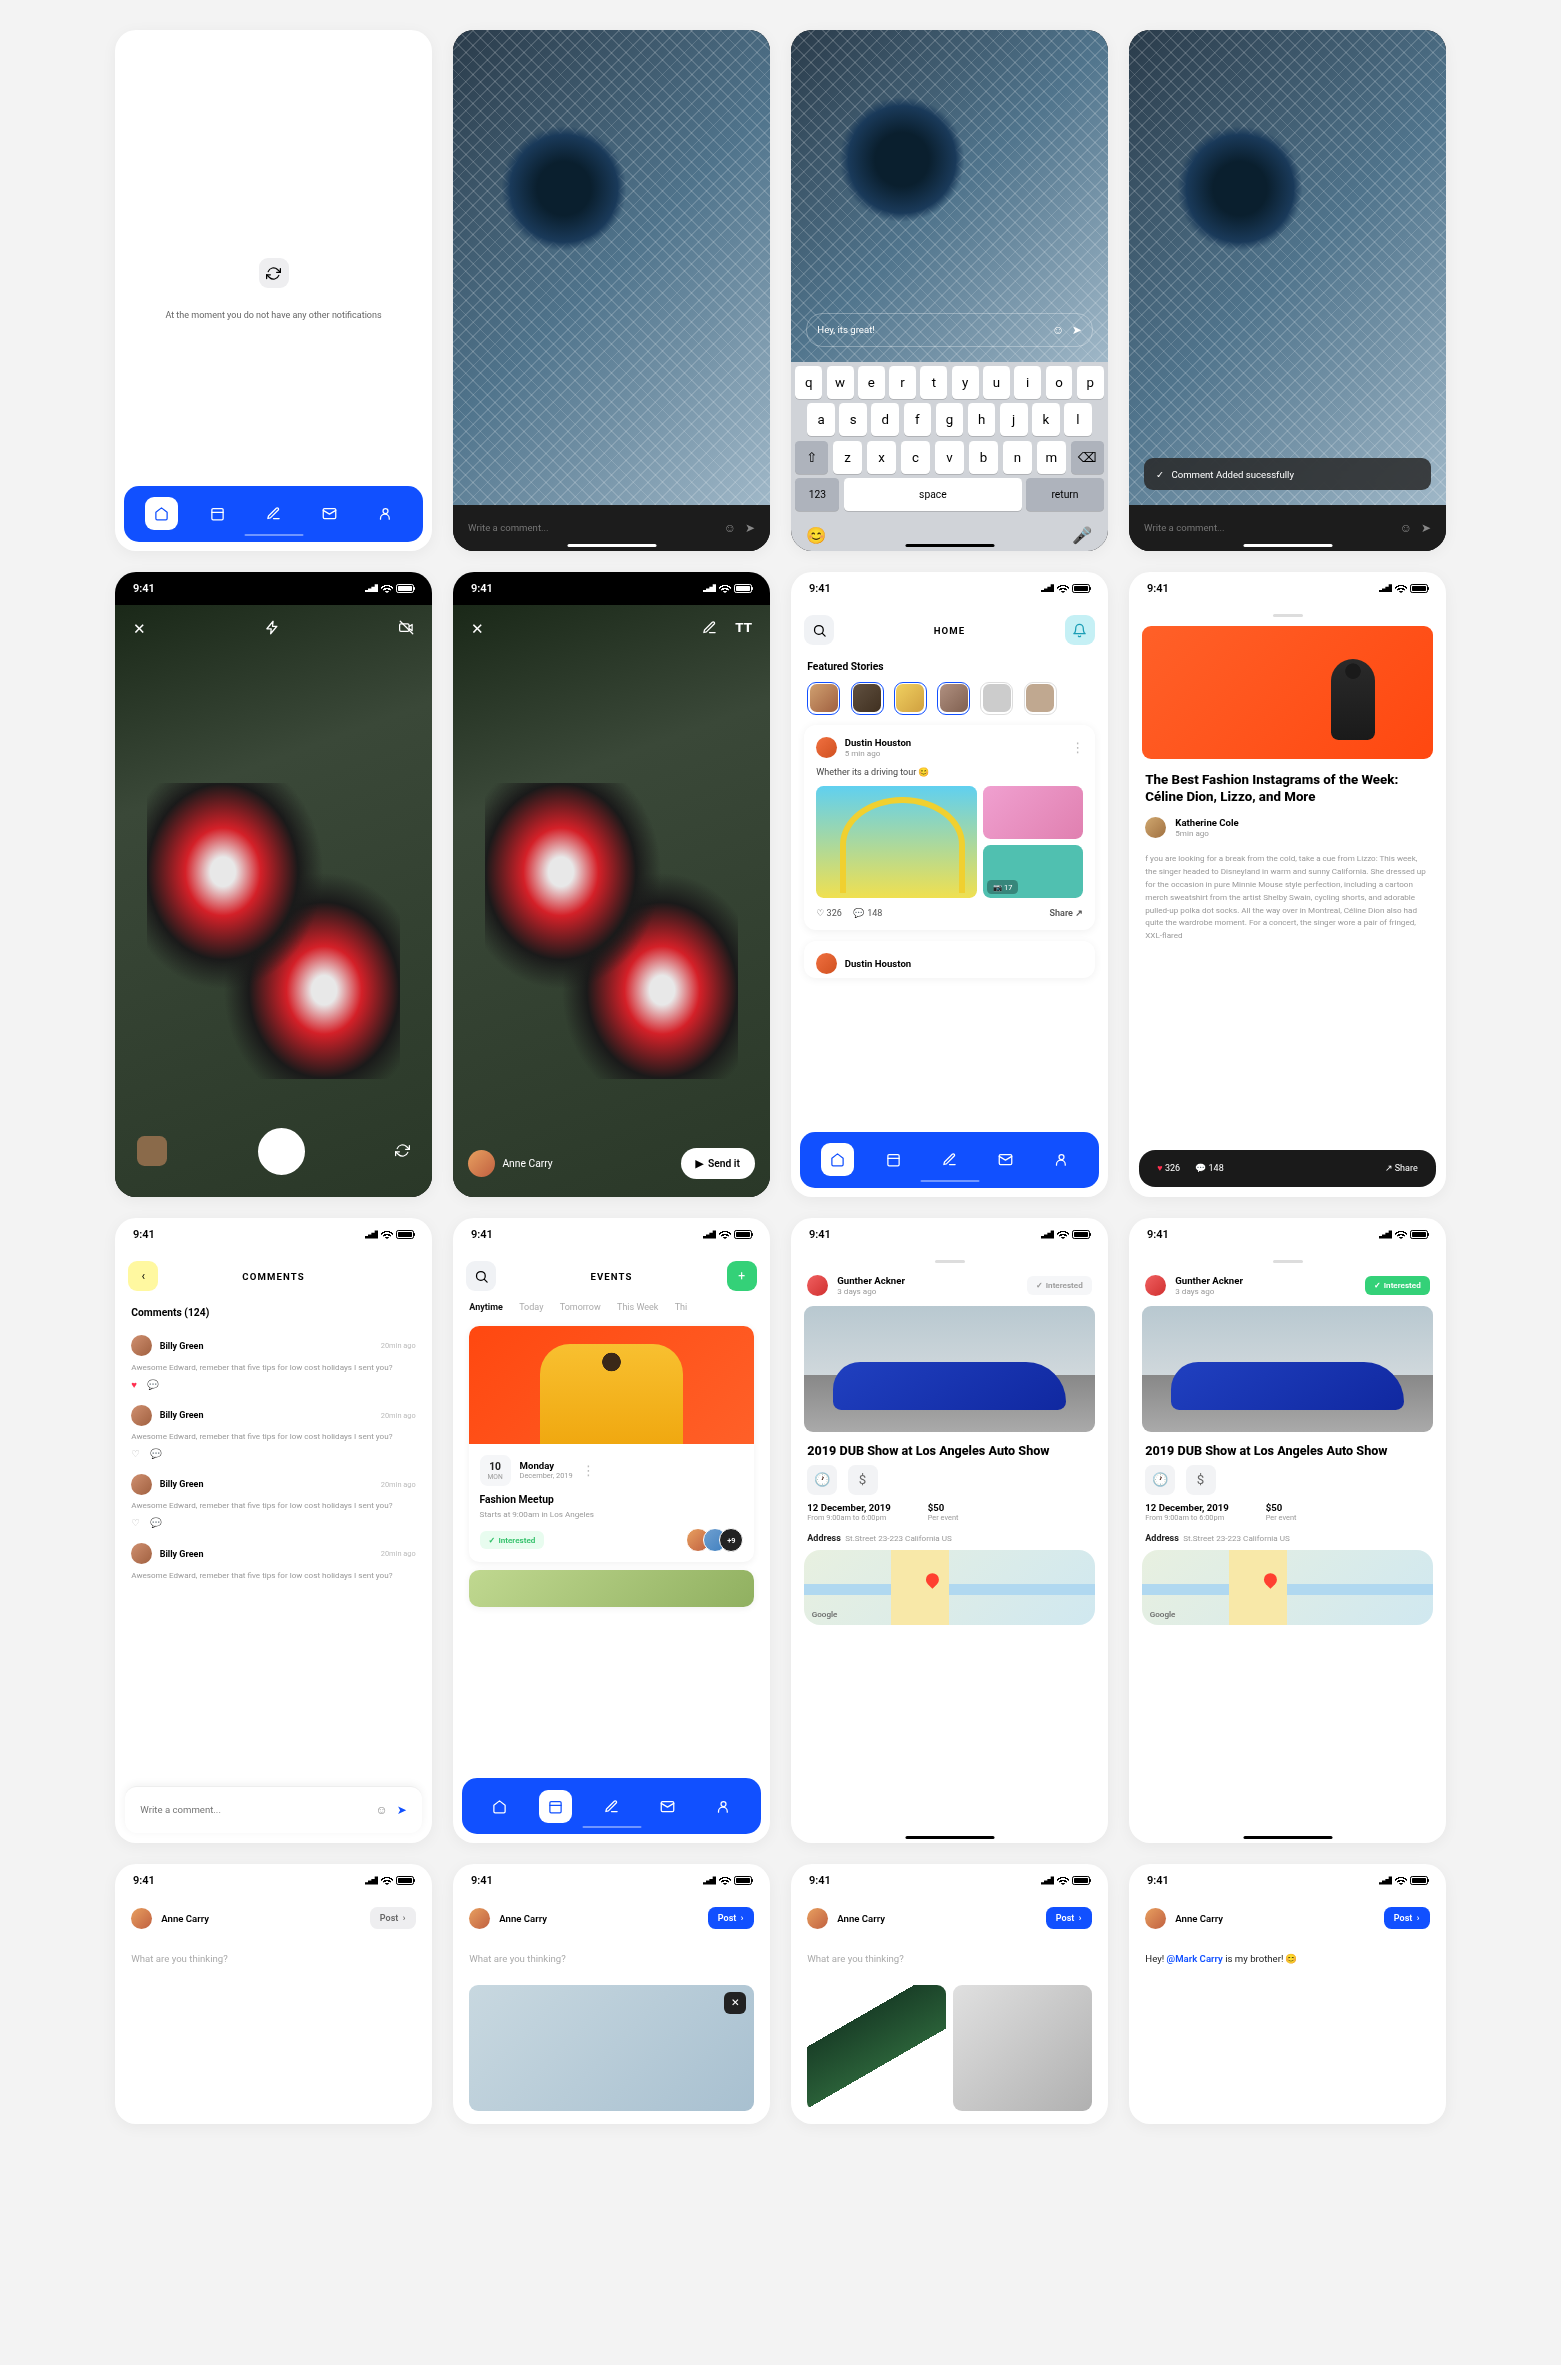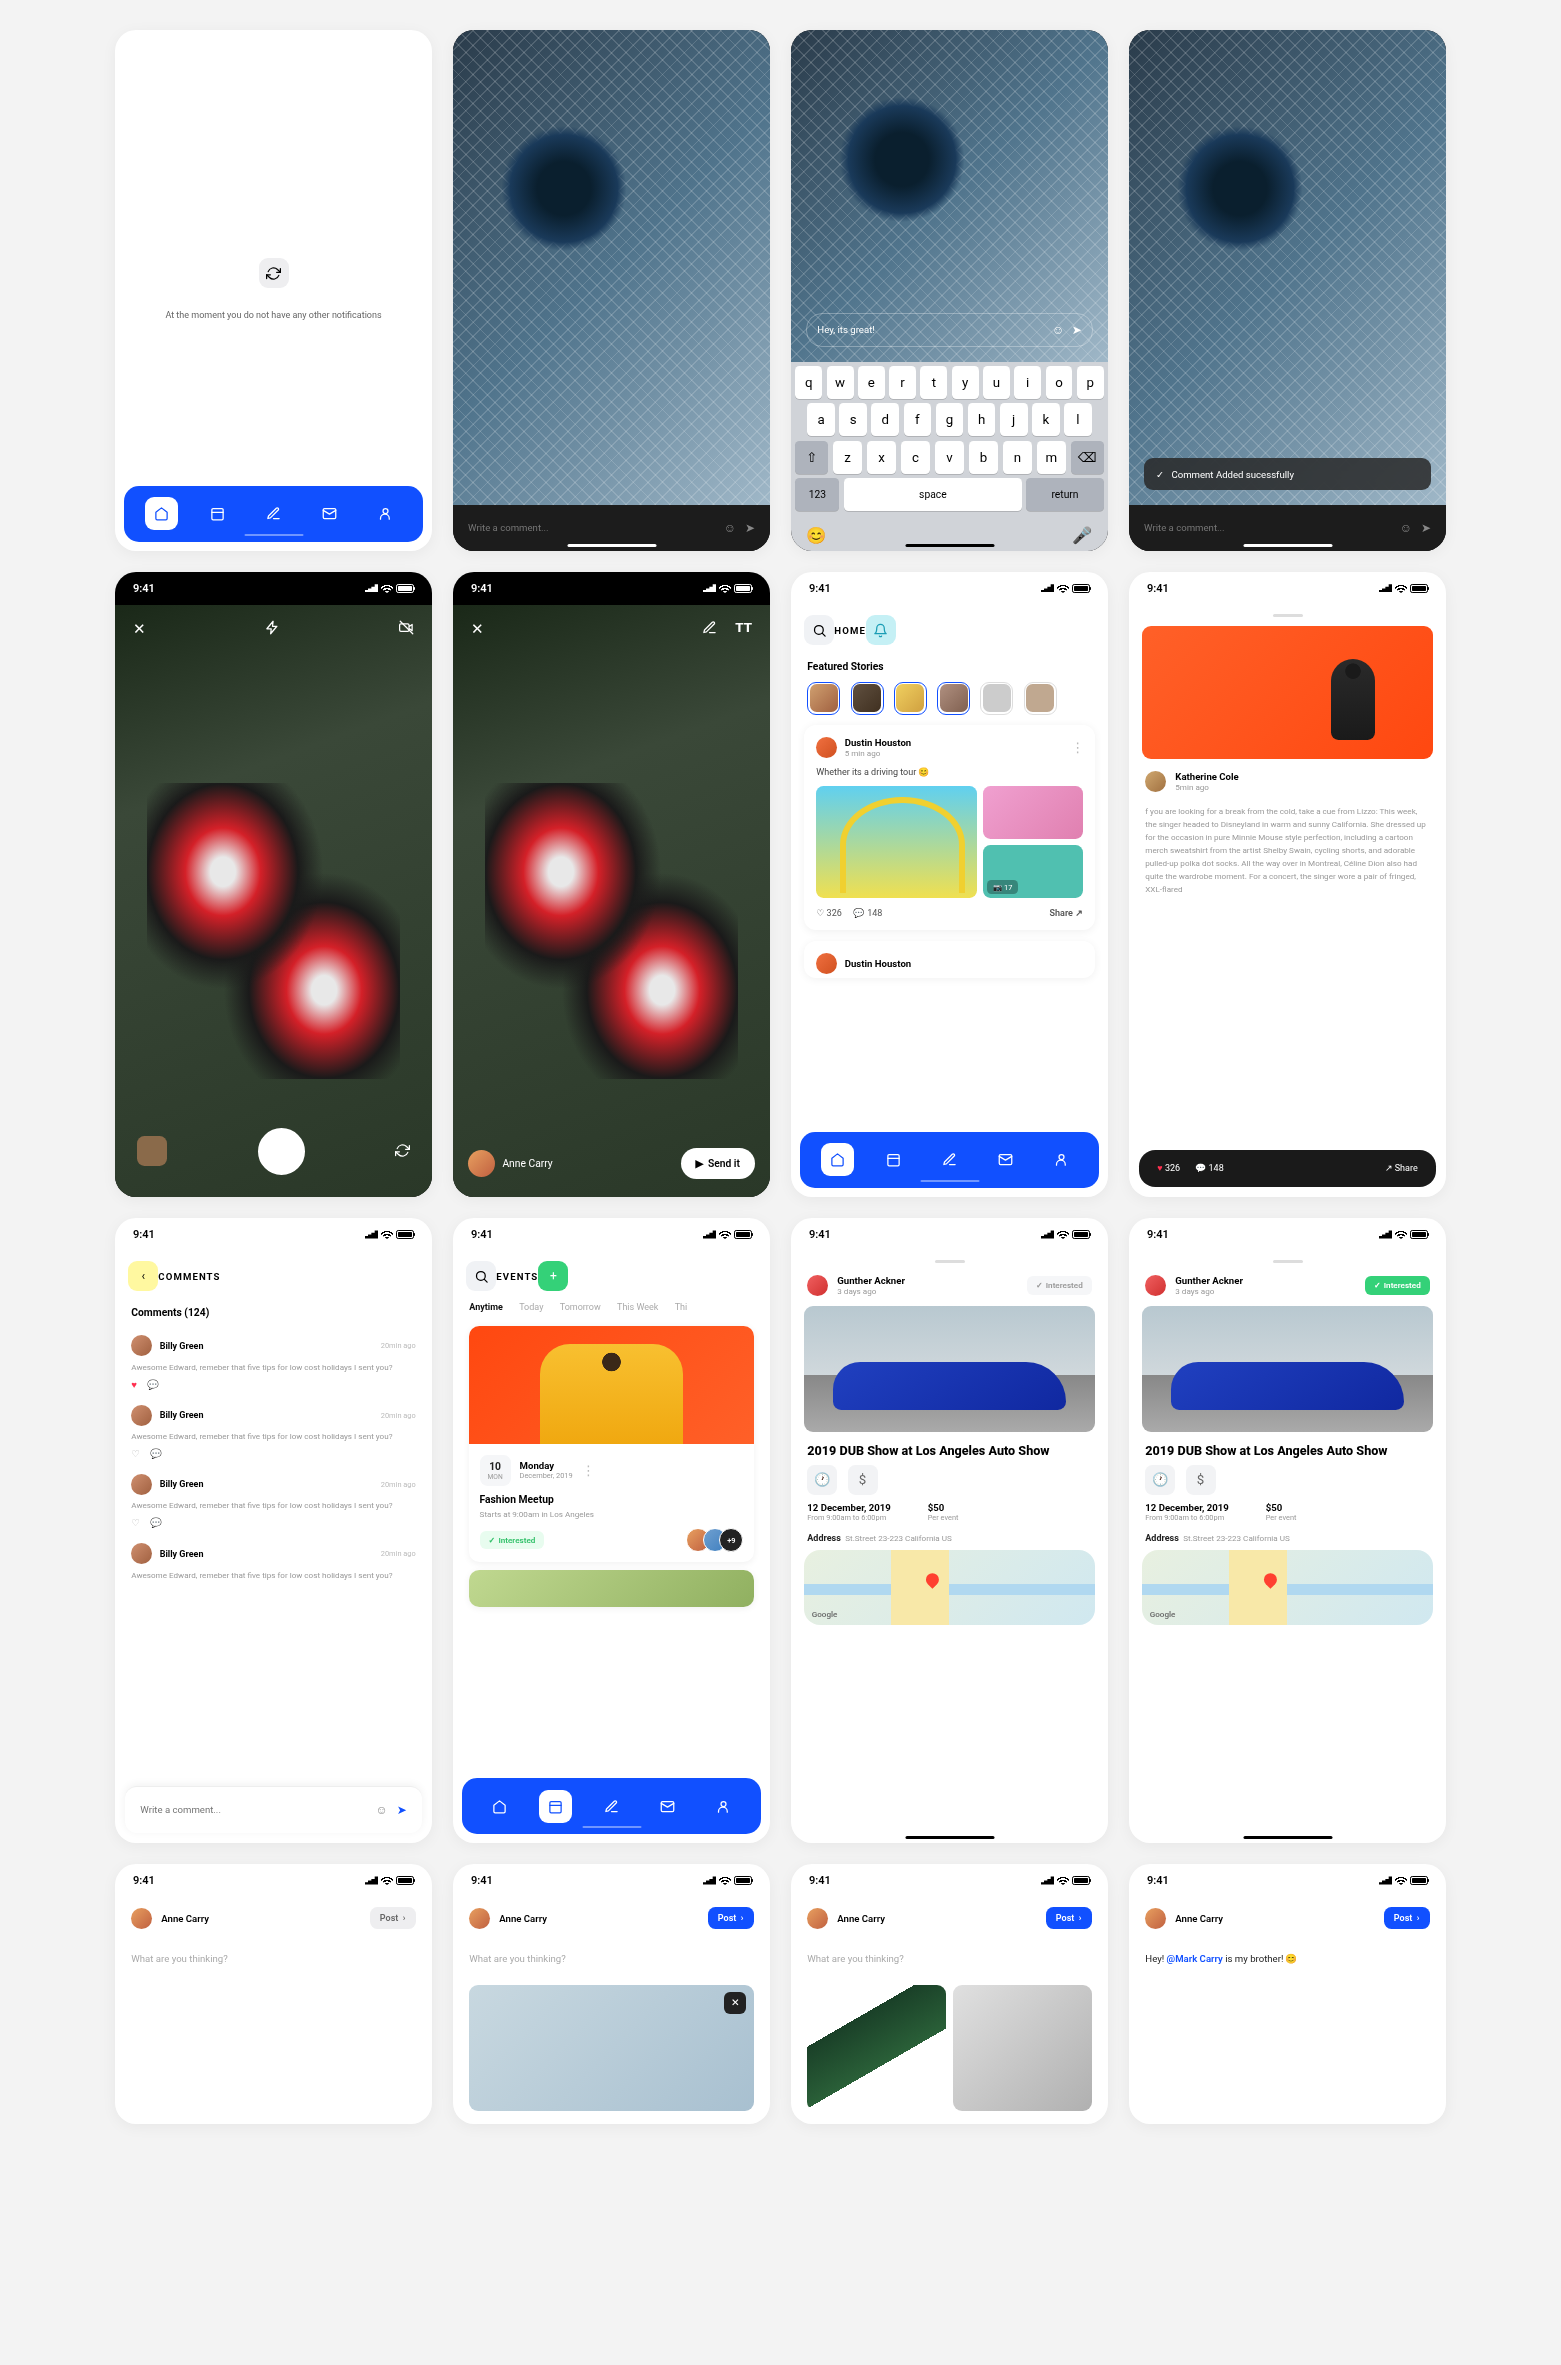--- a/index.html
+++ b/index.html
@@ -42,21 +42,21 @@
 .cam-top{display:flex;justify-content:space-between;padding:15px 18px;color:#fff;font-size:15px}
 .cam-bottom{position:absolute;bottom:22px;left:0;right:0;display:flex;align-items:center;justify-content:space-between;padding:0 22px}
 .shutter{width:47px;height:47px;border:3.7px solid #fff;border-radius:50%;background:#fff}
 .thumb{width:30px;height:30px;border-radius:7.4px;background:#8a6a4a}
 .switch-cam{color:#fff;font-size:18px}
 .cap-bottom{position:absolute;bottom:18px;left:15px;right:15px;display:flex;align-items:center;justify-content:space-between}
 .cap-user{display:flex;align-items:center;gap:7.4px;color:#fff;font-size:10.3px}
 .avatar{width:27px;height:27px;border-radius:50%;background:linear-gradient(135deg,#e8a060,#c06040)}
 .avatar.sm{width:21px;height:21px}
 .send-btn{background:#fff;border-radius:16.3px;padding:9px 15px;font-size:10.3px;font-weight:600;display:flex;align-items:center;gap:4.4px}
-.header{display:flex;align-items:center;padding:10.3px 13.3px}
+.header{display:flex;align-items:center;justify-content:space-between;padding:10.3px 13.3px}
 .hd-title{font-size:9.6px;font-weight:700;letter-spacing:1.1px}
 .icn-btn{width:30px;height:30px;border-radius:9px;background:#f0f2f5;display:flex;align-items:center;justify-content:center;font-size:12px}
 .icn-btn.cyan{background:#c5f0f5;color:#1a9db5}
 .icn-btn.green{background:#34d178;color:#fff}
 .icn-btn.gray{background:#eeeef0}
 .section-h{font-size:10.3px;font-weight:700;padding:4.4px 16.3px 9px}
 .stories{display:flex;gap:10.3px;padding:0 16.3px 10.3px;overflow:hidden}
 .story{width:33px;height:33px;border-radius:9px;border:1.5px solid #1150ff;padding:1.5px;flex-shrink:0}
 .story-inner{width:100%;height:100%;border-radius:6.7px;background:linear-gradient(135deg,#d0a070,#a06040)}
 .card{margin:0 13.3px 10.3px;background:#fff;border-radius:12px;box-shadow:0 1.5px 9px rgba(0,0,0,.06);padding:12px;position:relative}
@@ -451,20 +451,21 @@
   <div class="status">
         <span>9:41</span>
         <div class="indic">
           <div class="bars"></div>
           <div class="wifi"></div>
           <div class="batt"></div>
         </div>
       </div>
   <div class="handle"></div>
   <div class="hero"></div>
+  <div class="article-t">The Best Fashion Instagrams of the Week: Céline Dion, Lizzo, and More</div>
   <div class="auth">
     <div class="avatar sm" style="background:linear-gradient(135deg,#d0a870,#a07040)"></div>
     <div>
           <div class="name">Katherine Cole</div>
           <div class="time">5min ago</div>
         </div>
   </div>
   <div class="body-txt">f you are looking for a break from the cold, take a cue from Lizzo: This week, the singer headed to Disneyland in warm and sunny California. She dressed up for the occasion in pure Minnie Mouse style perfection, including a cartoon merch sweatshirt from the artist Shelby Swain, cycling shorts, and adorable pulled-up polka dot socks. All the way over in Montreal, Céline Dion also had quite the wardrobe moment. For a concert, the singer wore a pair of fringed, XXL-flared</div>
   <div class="action-bar">
     <span><span class="heart">♥</span> <span>326</span></span>

